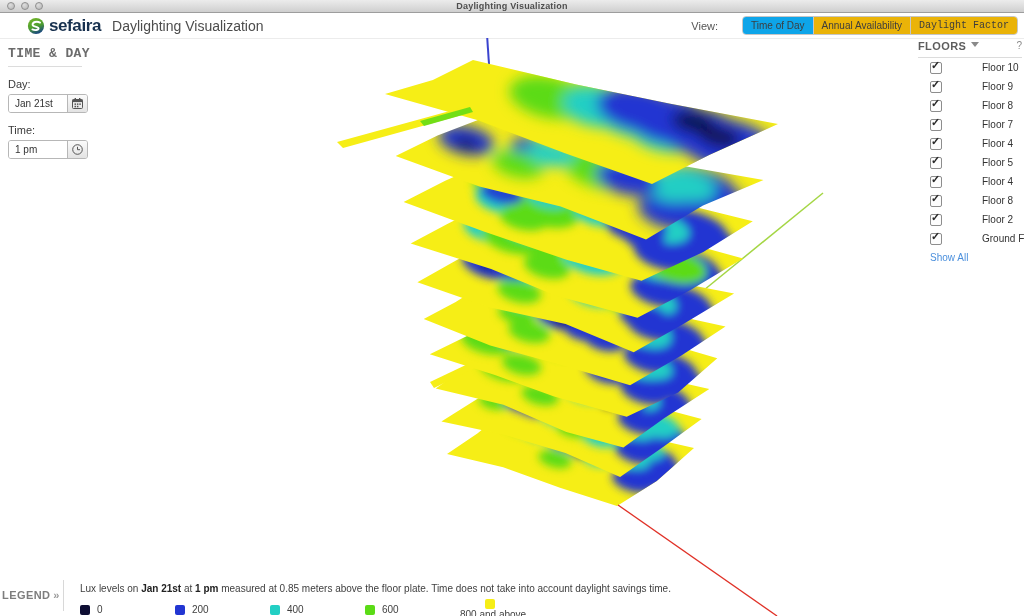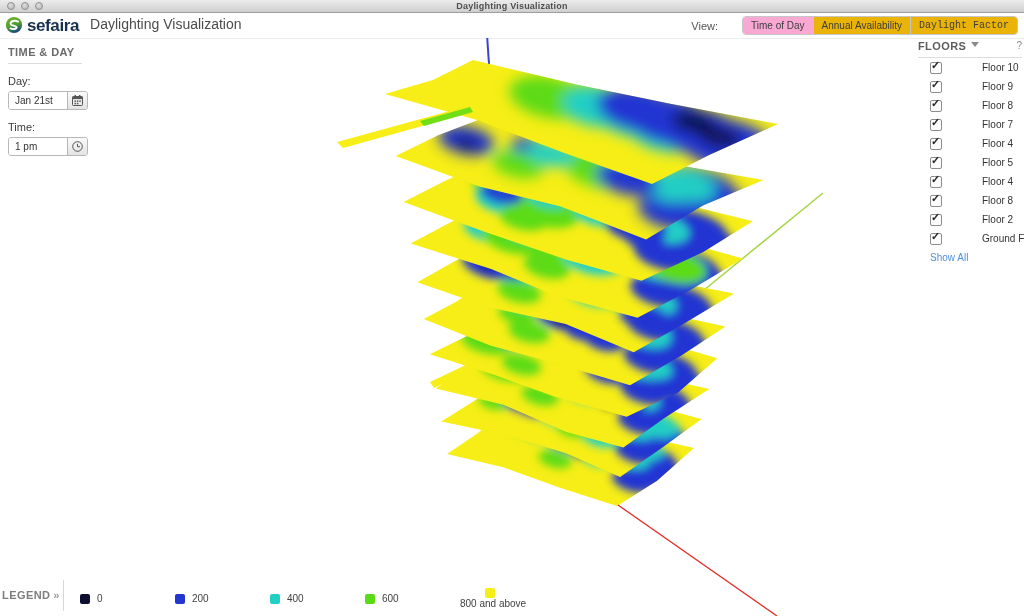--- a/index.html
+++ b/index.html
@@ -23,38 +23,38 @@
     width:8px;height:8px;border-radius:50%;
     background:radial-gradient(circle at 35% 30%,#dedede,#b5b5b5);
     border:1px solid #8f8f8f;box-sizing:border-box;display:block;
   }
   
   .header{
     position:absolute;left:0;top:13px;width:1024px;height:25px;
     background:#ffffff;border-bottom:1px solid #ececec;
     display:flex;align-items:center;
   }
-  .brandwrap{display:flex;align-items:flex-start;padding-left:5px;}
+  .brandwrap{display:flex;align-items:center;padding-left:27px;}
   .logo{width:18px;height:18px;display:block;}
   .brand{margin-left:4px;font-size:17px;font-weight:bold;color:#17304e;letter-spacing:-.4px;}
   .apptitle{margin-left:11px;font-size:14px;color:#4c4c4c;}
   .viewwrap{position:absolute;right:6px;top:3px;display:flex;align-items:center;}
   .viewlabel{font-size:11px;color:#555;margin-right:24px;}
   .segmented{display:flex;border:1px solid #c6c6c6;border-radius:4px;overflow:hidden;background:#fcfcfc;}
   .segbtn{
     font-size:10px;color:#3d3d3d;padding:3px 8px;border-right:1px solid #c6c6c6;
     background:#eab308;white-space:nowrap;cursor:default;
   }
   .segbtn:last-child{border-right:none;font-family:Liberation Mono, monospace;}
-  .segbtn.selected{background:#f9a8d4;}
+  .segbtn.selected{background:#0ea5e9;}
   
   #scene{position:absolute;left:0;top:38px;z-index:0;}
   
   .left-panel{position:absolute;left:8px;top:46px;width:110px;z-index:2;}
-  .panel-title{font-size:11px;font-weight:bold;color:#6b6b6b;letter-spacing:.4px;}
+  .panel-title{font-size:13px;font-weight:bold;color:#6b6b6b;letter-spacing:.4px;font-family:Liberation Mono, monospace;}
   .panel-rule{border:none;border-top:1px solid #dcdcdc;margin:5px 0 0 0;width:74px;}
   .field-label{font-size:11px;color:#3a3a3a;margin-top:11px;}
   .inputrow{
     margin-top:4px;display:inline-flex;height:17px;border:1px solid #b7b7b7;
     border-radius:3px;overflow:hidden;background:#fff;align-items:stretch;
   }
   .inputrow input{
     width:52px;border:none;outline:none;font-family:"Liberation Sans",sans-serif;
     font-size:10px;color:#333;padding:0 0 0 6px;background:#fff;
   }
@@ -468,20 +468,21 @@
   <div class="show-all">Show All</div>
 </div>
 
 <div class="legendbar">
   <div class="legend-toggle">
     <span>LEGEND</span>
     <span class="chev">»</span>
   </div>
   <div class="legend-divider"></div>
   <div class="legend-content">
+    <div class="legend-desc" id="legend-desc"><span>Lux levels on </span><b>Jan 21st</b><span> at </span><b>1 pm</b><span> measured at 0.85 meters above the floor plate. Time does not take into account daylight savings time.</span></div>
     <div class="legend-swatches" id="legend-swatches">
         <div class="legend-item">
           <span class="swatch" style="background: rgb(14, 14, 51);"></span>
           <span>0</span>
         </div>
         <div class="legend-item">
           <span class="swatch" style="background: rgb(34, 54, 210);"></span>
           <span>200</span>
         </div>
         <div class="legend-item">

